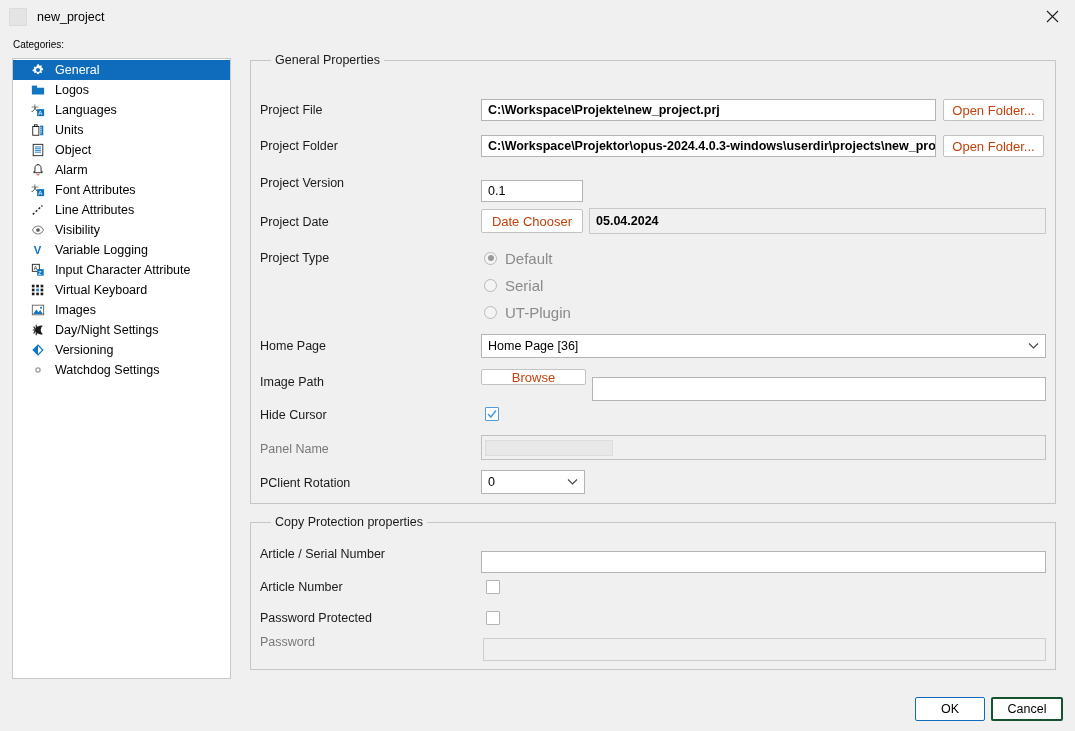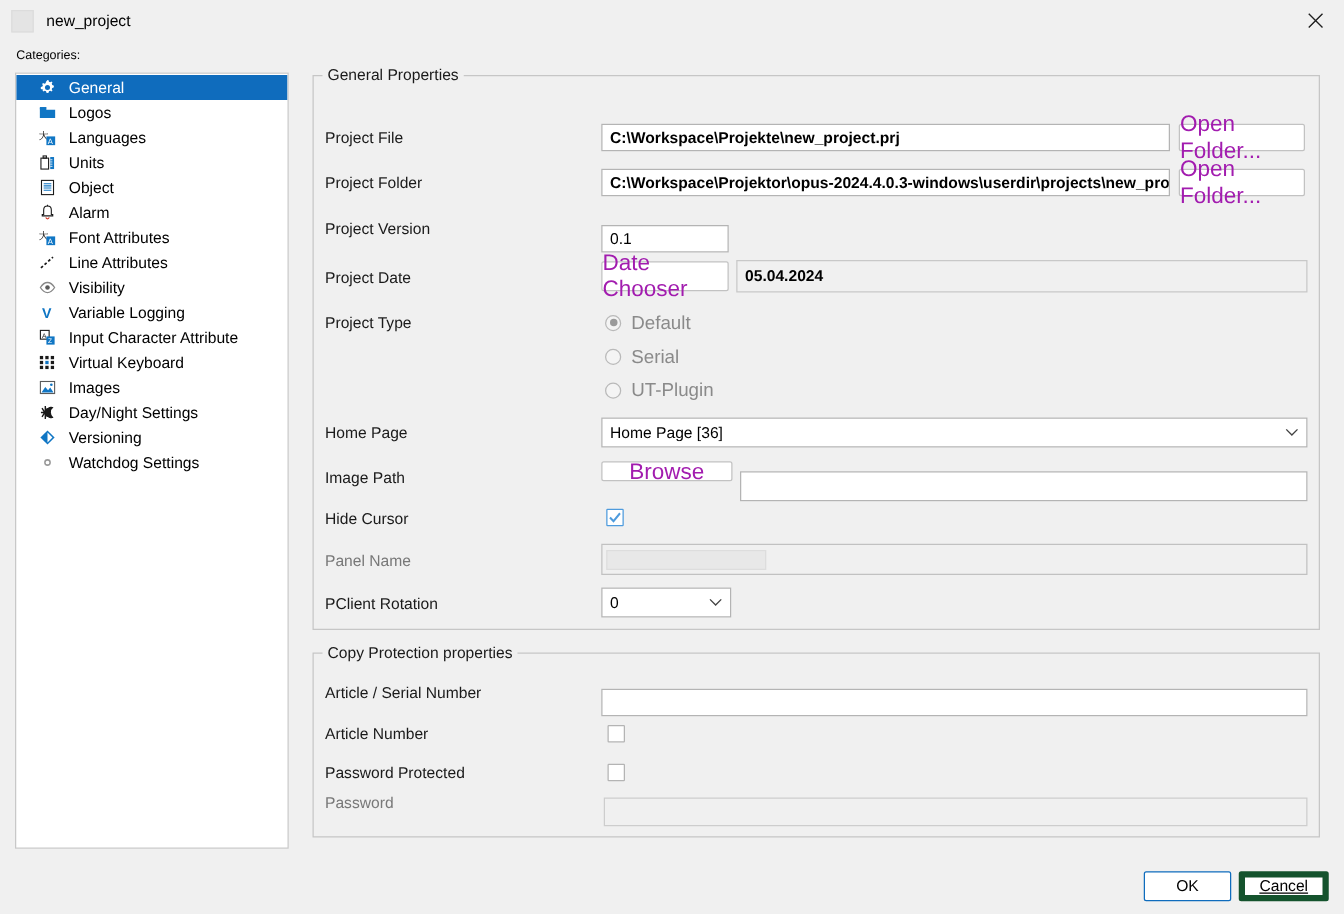--- a/index.html
+++ b/index.html
@@ -99,21 +99,21 @@
   
   .groupbox {
     position: absolute;
     border: 1px solid #c6c6c6;
     box-sizing: border-box;
     background: transparent;
   }
   .groupbox > .gb-title {
     position: absolute;
     top: -8px;
-    left: 7px;
+    left: 20px;
     background: #f0f0f0;
     padding: 0 4px;
     font-size: 12.5px;
     color: #1a1a1a;
     white-space: nowrap;
   }
   #gb-general { left: 250px; top: 60px; width: 806px; height: 444px; }
   #gb-copy    { left: 250px; top: 522px; width: 806px; height: 148px; }
   .field-label {
     position: absolute;
@@ -149,22 +149,22 @@
     border: 1px solid #cdcdcd;
   }
 
   .btn {
     position: absolute;
     box-sizing: border-box;
     height: 22px;
     background: #ffffff;
     border: 1px solid #c2c2c2;
     border-radius: 2px;
-    font-size: 18px;
-    color: #a21caf;
+    font-size: 13px;
+    color: #c2410c;
     display: flex;
     align-items: center;
     justify-content: center;
     cursor: default;
     font-family: "Liberation Sans", sans-serif;
   }
 
   .combo {
     position: absolute;
     box-sizing: border-box;
@@ -239,24 +239,24 @@
     border-radius: 2px;
     display: flex; align-items: center; justify-content: center;
     font-size: 12.5px; cursor: default;
   }
   #cancel-button {
     position: absolute;
     left: 991px; top: 697px;
     width: 72px; height: 24px;
     box-sizing: border-box;
     background: #ffffff;
-    border: 5px solid #14532d;
+    border: 2px solid #14532d;
     border-radius: 2px;
     display: flex; align-items: center; justify-content: center;
-    font-size: 12.5px; cursor: default; text-decoration: underline;
+    font-size: 12.5px; cursor: default;
   }
 </style>
 </head>
 <body>
 
 <div id="titlebar">
   <div id="title-icon"></div>
   <div id="title-text">new_project</div>
   <div id="close-button">
     <svg width="13" height="13" viewBox="0 0 13 13">

